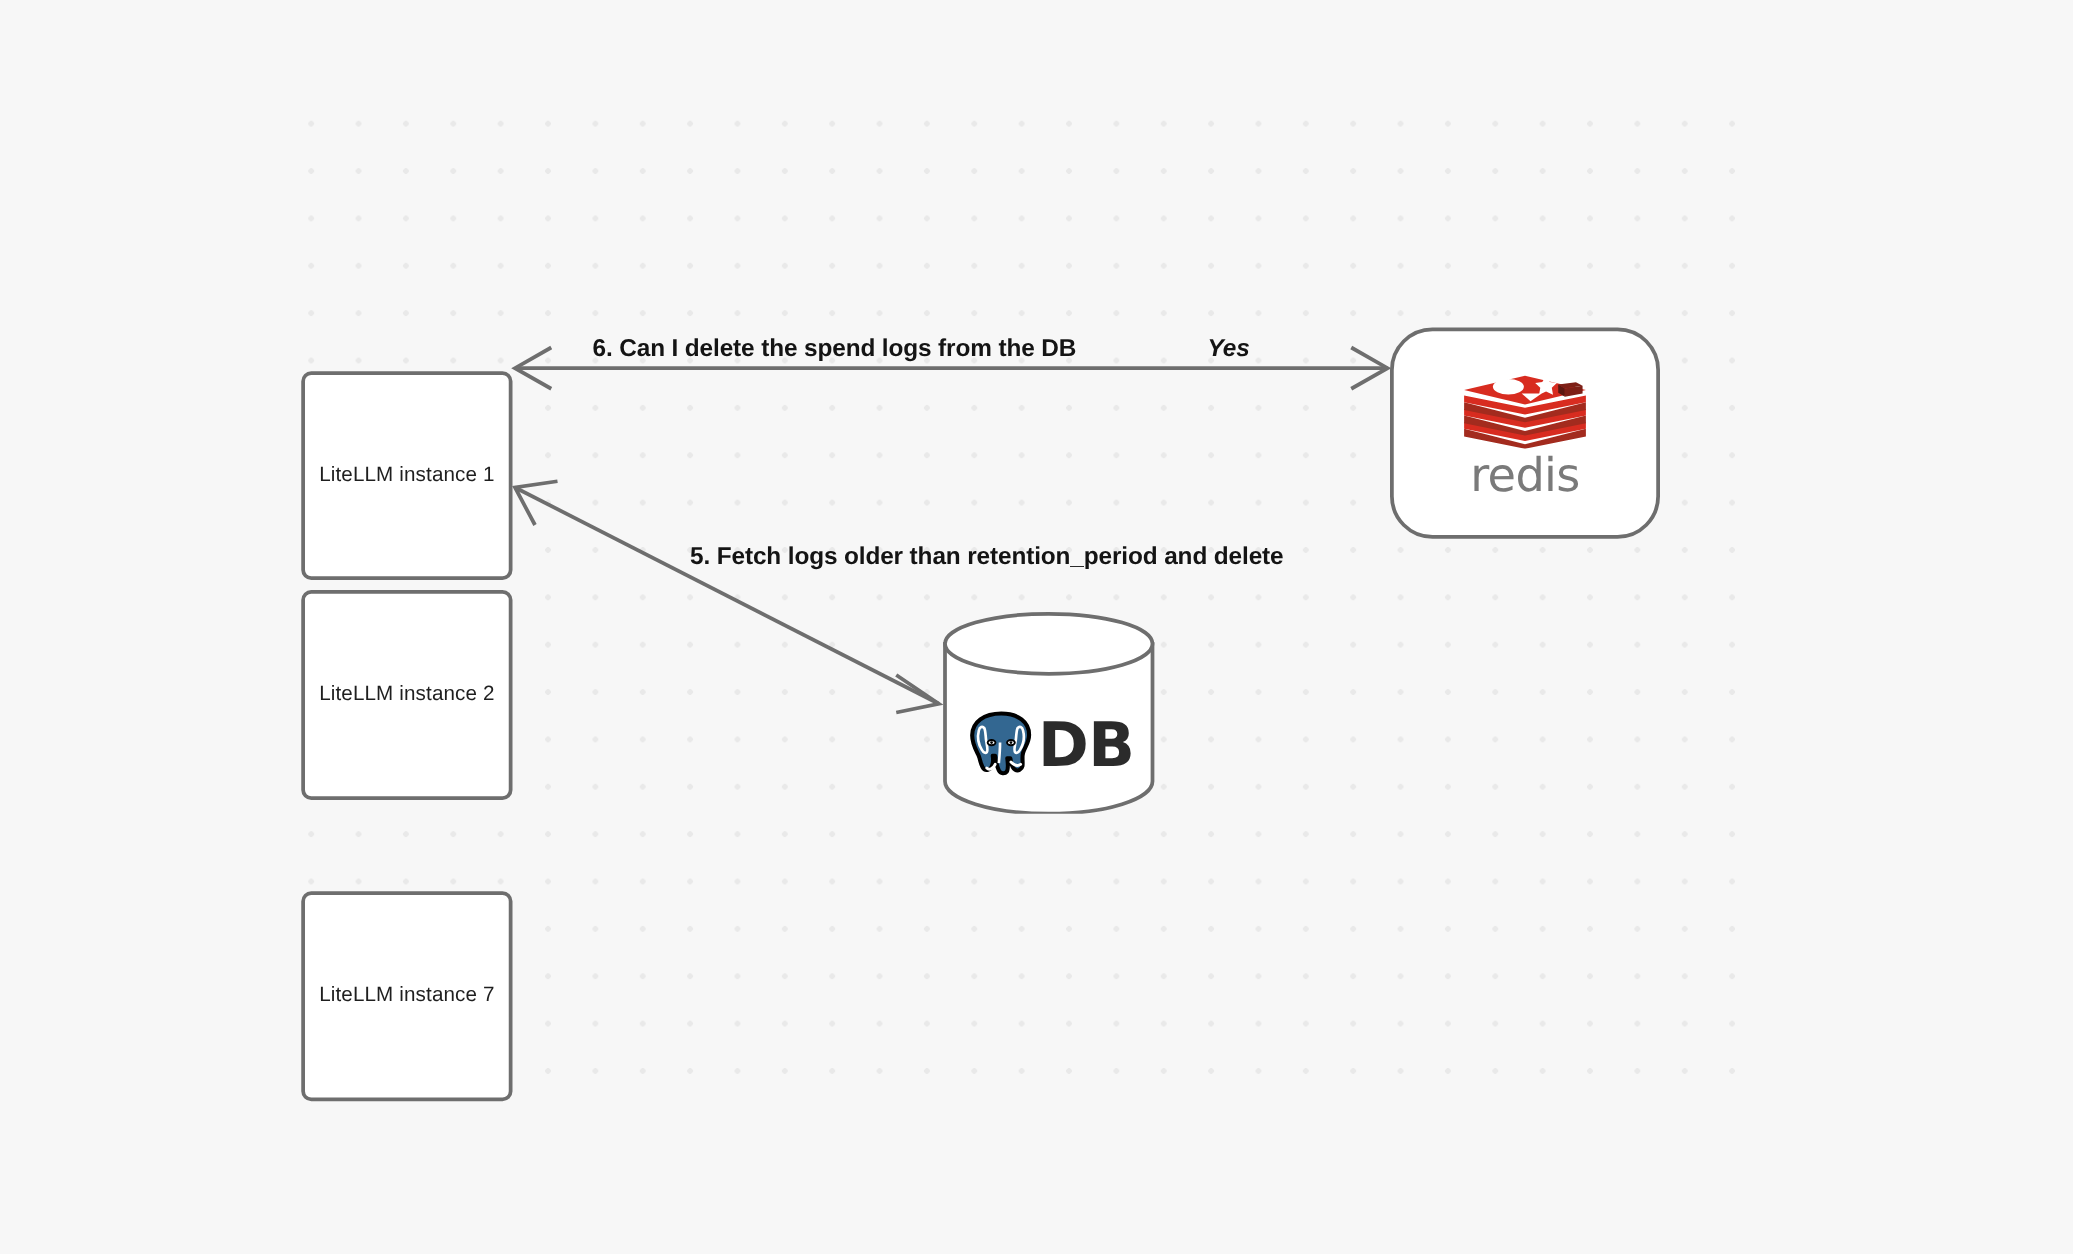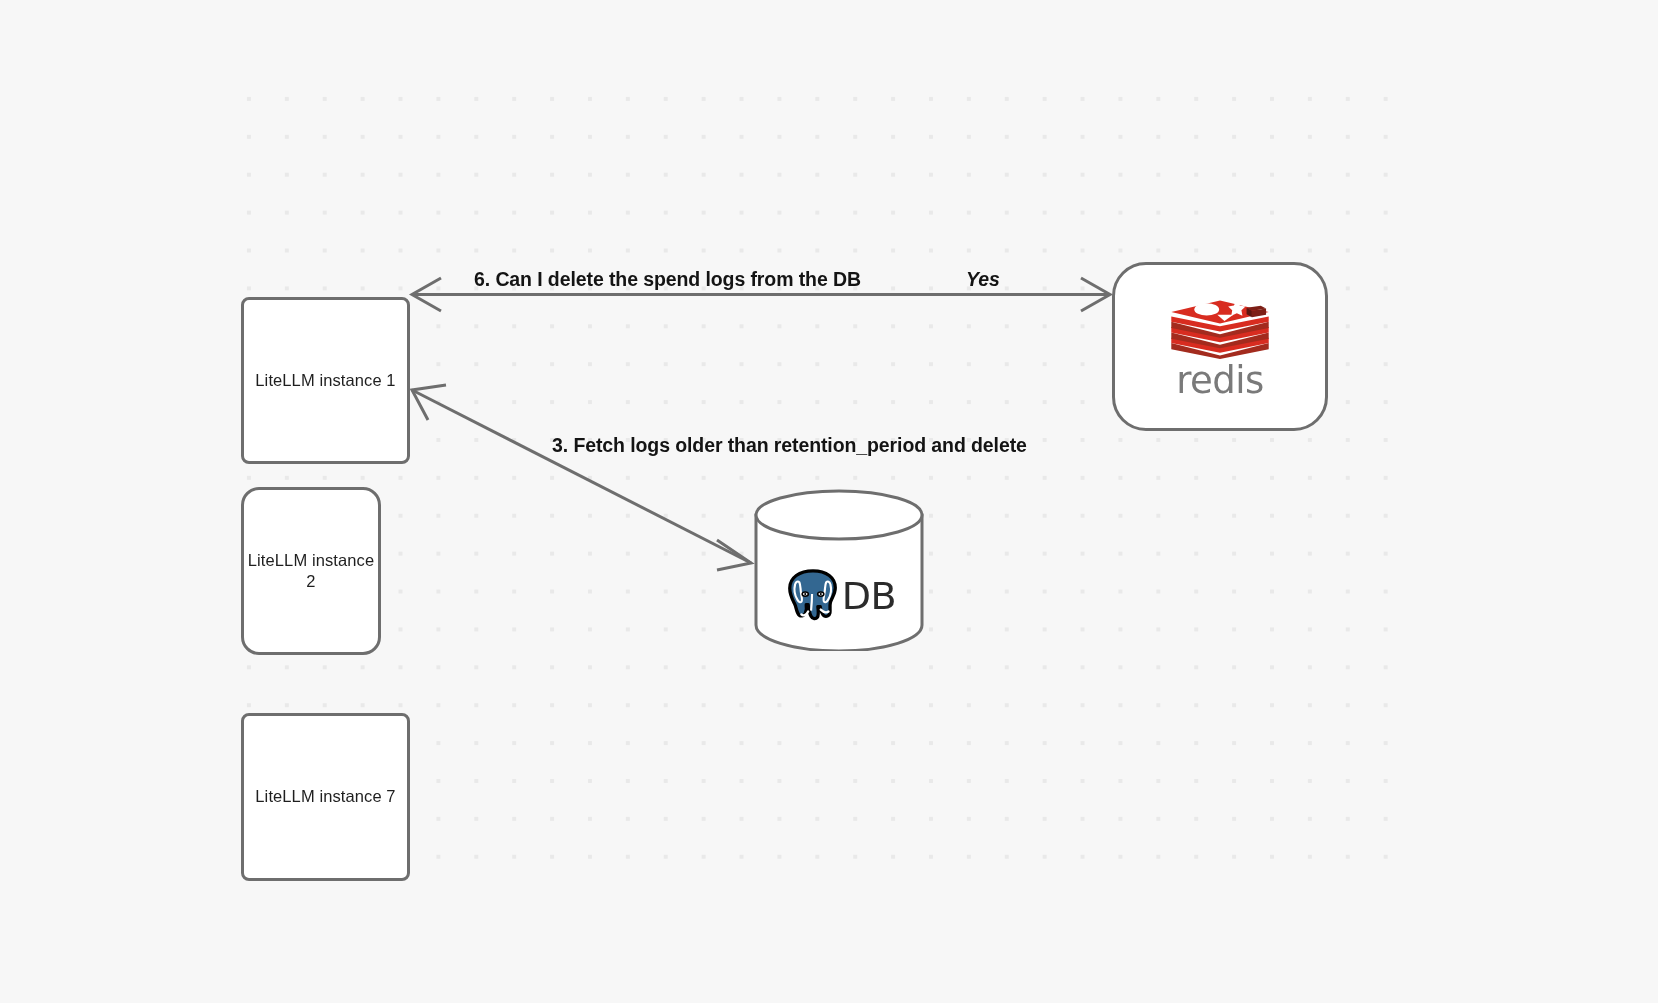--- a/index.html
+++ b/index.html
@@ -48,21 +48,21 @@
   .node-label {
     font-size: 16.5px;
     color: #1f1f1f;
     font-weight: 400;
     letter-spacing: 0.1px;
     text-align: center;
     line-height: 1.3;
   }
 
   #litellm-1 { left: 241px; top: 262px;  width: 169px; height: 167px; margin-top: 35px; }
-  #litellm-2 { left: 241px; top: 487px;  width: 140px; height: 168px; border-radius: 18px; }
+  #litellm-2 { left: 241px; top: 472px;  width: 169px; height: 168px; }
   #litellm-3 { left: 241px; top: 713px;  width: 169px; height: 168px; }
 
   
   #redis-node {
     left: 1112px;
     top: 262px;
     width: 216px;
     height: 169px;
     border-radius: 34px;
     flex-direction: column;
@@ -111,23 +111,23 @@
     gap: 0px;
   }
   #pg-elephant {
     width: 62px;
     height: 62px;
     display: block;
     margin-right: -2px;
   }
   #db-text {
     font-family: "DejaVu Sans", sans-serif;
-    font-size: 38px;
+    font-size: 49px;
     color: #2b2b2b;
-    font-weight: 400;
+    font-weight: 700;
     letter-spacing: -0.5px;
     line-height: 1;
   }
 
   
   #connectors {
     position: absolute;
     left: 0;
     top: 0;
     width: 1658px;
@@ -264,15 +264,15 @@
         <path d="M40 46 C43 49 46 49.5 48 48" fill="none" stroke="#ffffff" stroke-width="2.4" stroke-linecap="round"></path>
       </svg>
       <span id="db-text">DB</span>
     </div>
   </div>
 
   <div class="edge-label" id="label-step-1">6.  Can I delete the spend logs from the DB</div>
 
   <div class="edge-label" id="label-step-1-yes">Yes</div>
 
-  <div class="edge-label" id="label-step-2">3.  Fetch logs older than retention_period and delete</div>
+  <div class="edge-label" id="label-step-2">5.  Fetch logs older than retention_period and delete</div>
 
 </div>
 
 </body></html>

